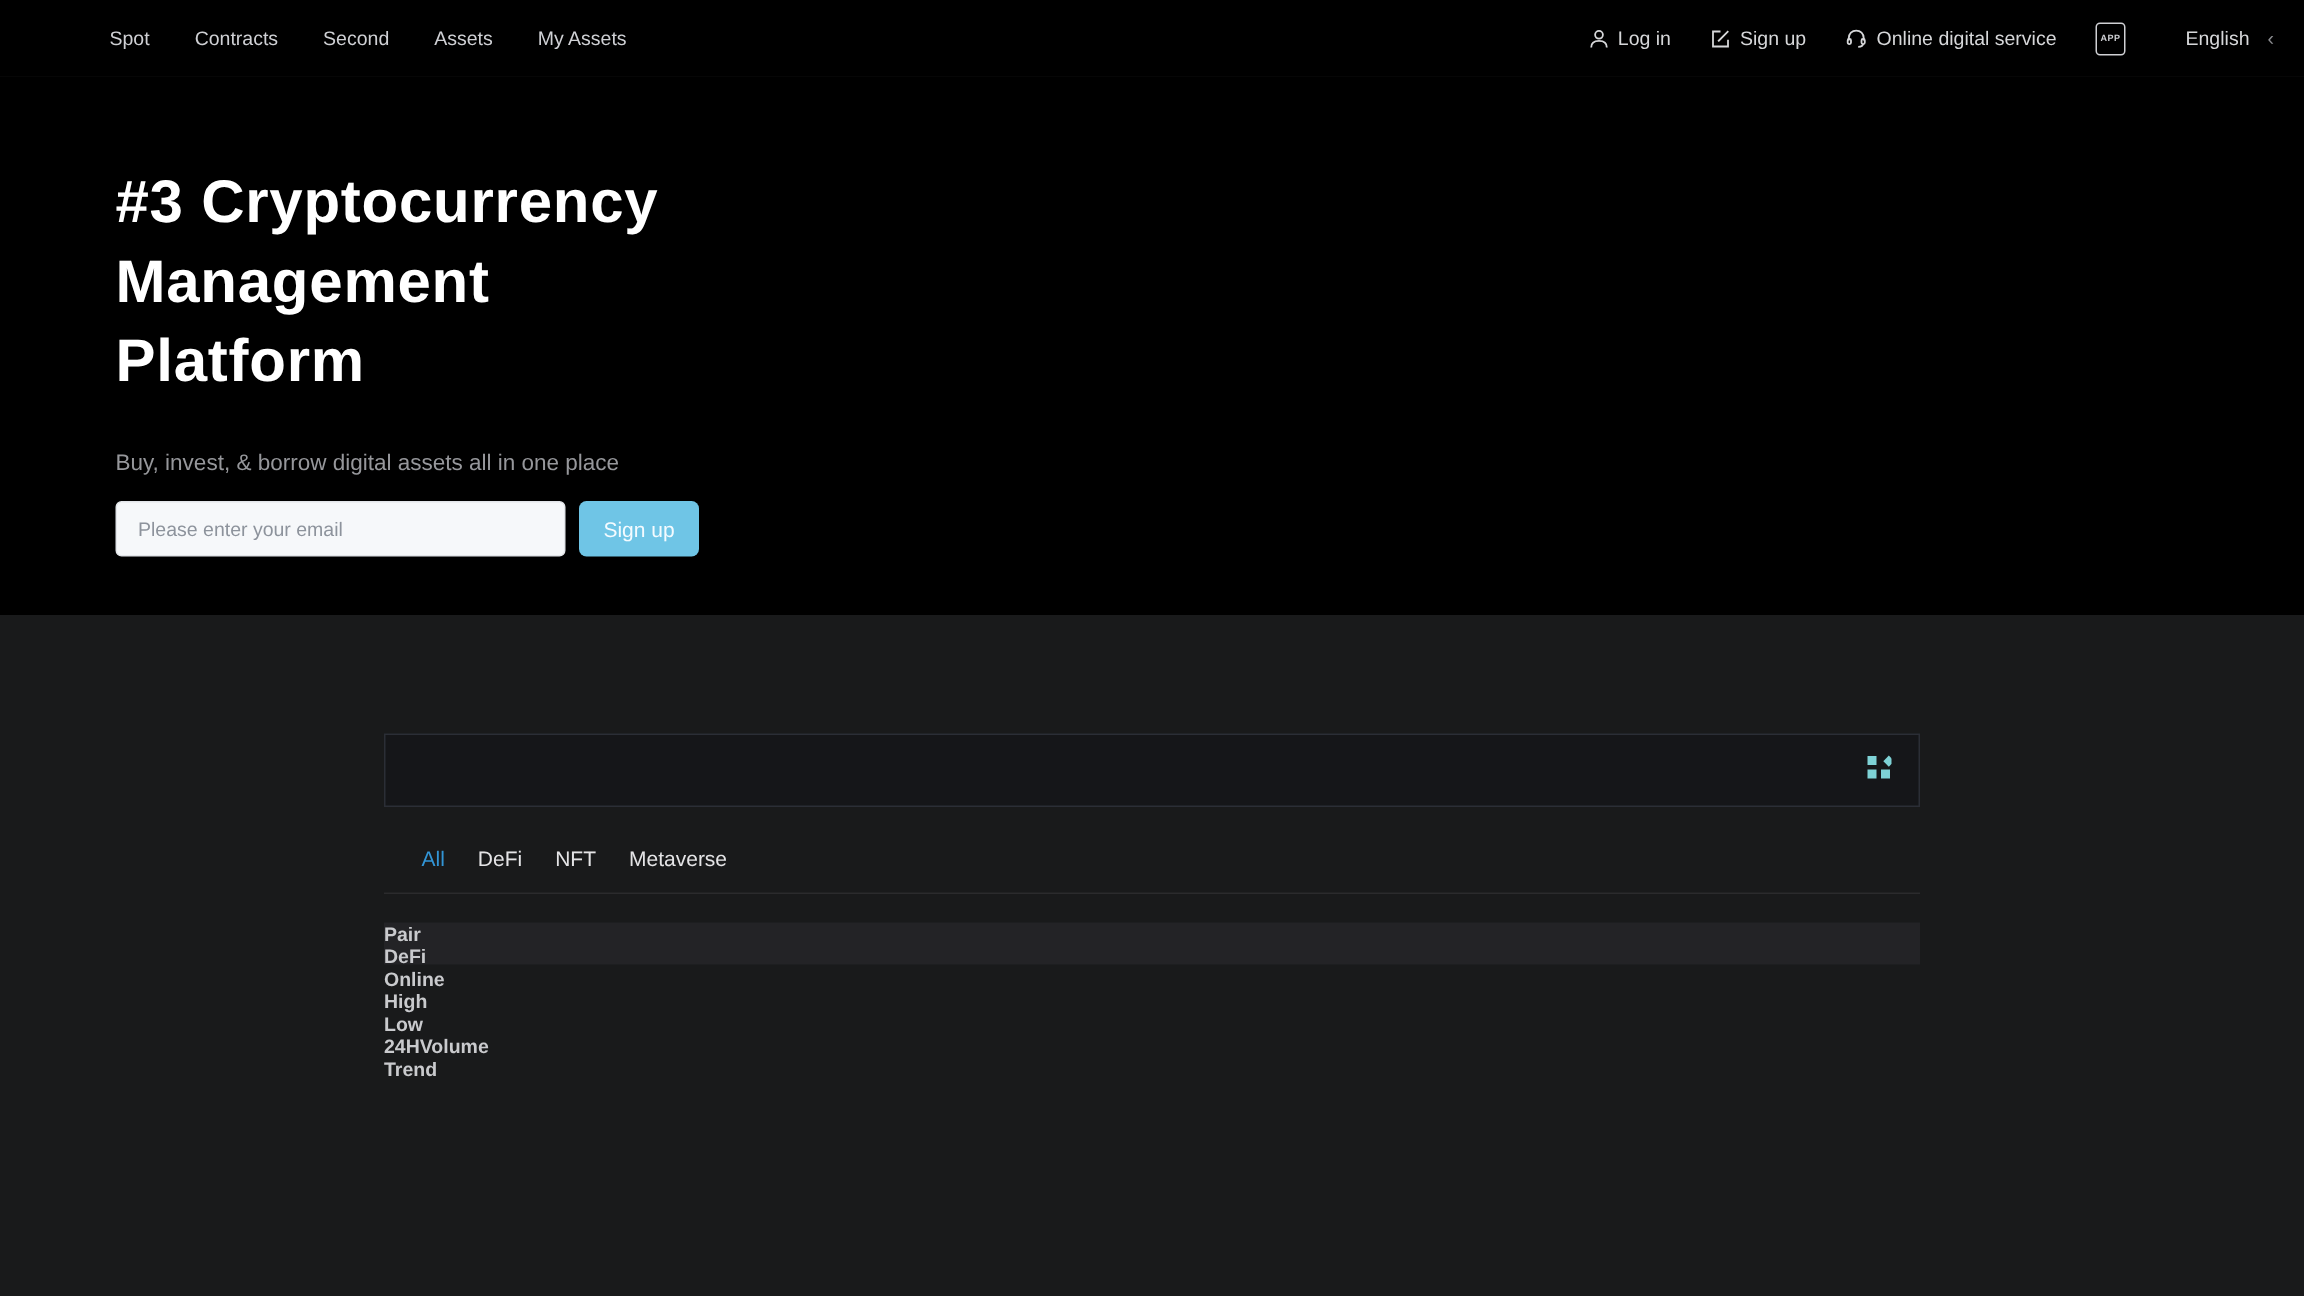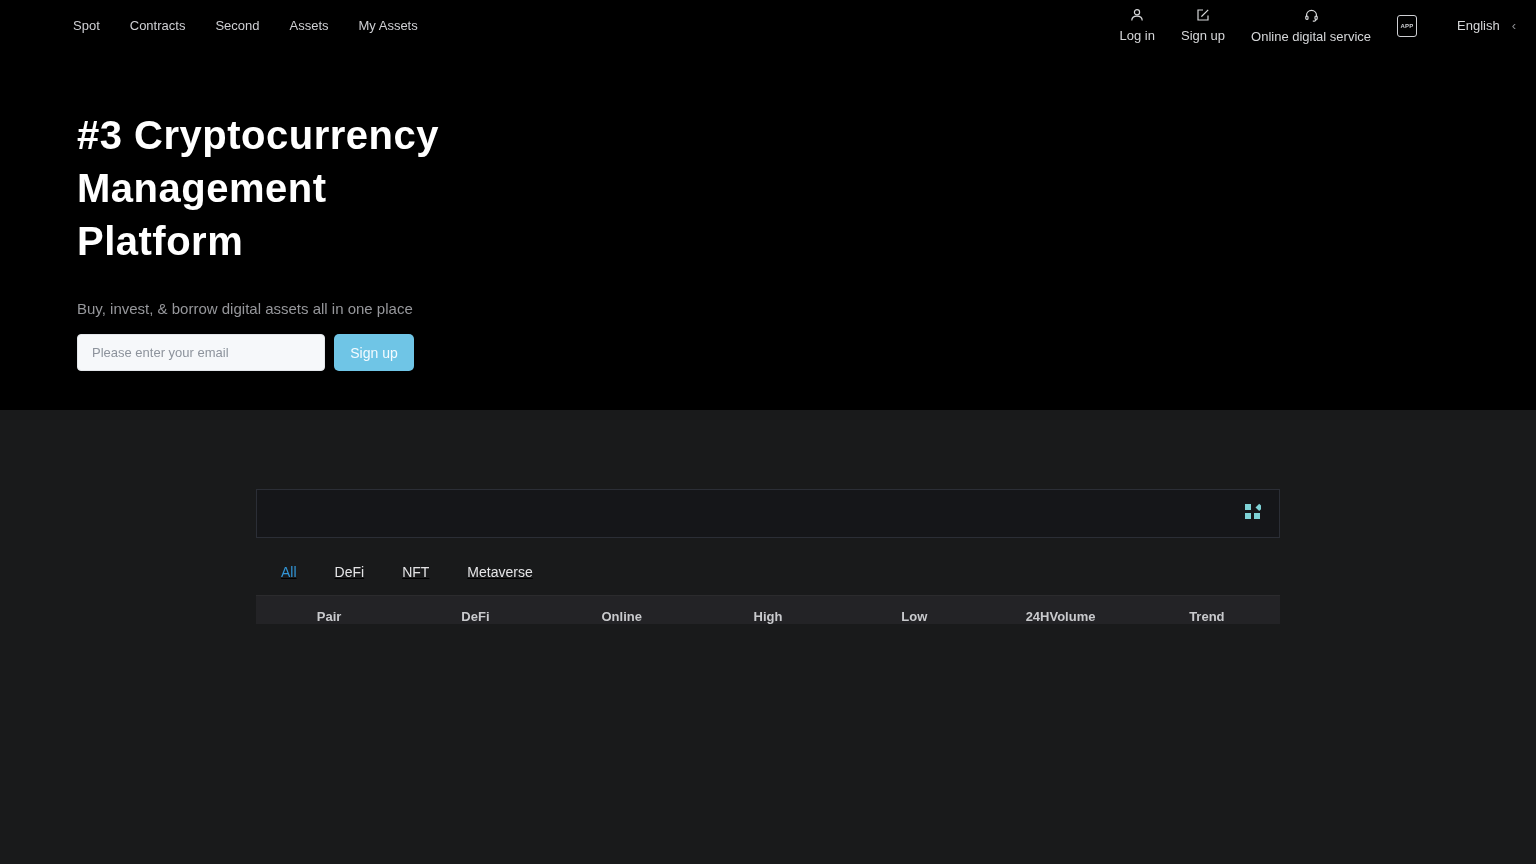--- a/index.html
+++ b/index.html
@@ -32,21 +32,20 @@
     gap: 26px;
   }
   .nav-action {
     display: flex;
     align-items: center;
     gap: 6px;
     color: #d6d7d9;
     font-size: 13px;
     cursor: pointer;
     white-space: nowrap;
-    flex-direction: column;
   }
   .nav-action svg { display: block; }
   .app-badge {
     width: 20px; height: 22px;
     border: 1.5px solid #cfd0d4;
     border-radius: 3px;
     display: flex; align-items: center; justify-content: center;
     color: #cfd0d4;
     font-size: 6px;
     font-weight: bold;
@@ -79,21 +78,21 @@
     margin-top: 32px;
     color: #96979b;
     font-size: 15px;
   }
   .hero-form {
     margin-top: 17px;
     display: flex;
     align-items: center;
   }
   .email-input {
-    width: 248px; height: 37px;
+    width: 300px; height: 37px;
     background: #f6f8fa;
     border: 1px solid #e3e6ea;
     border-radius: 4px;
     padding: 0 14px;
     font-size: 13px;
     color: #333;
     outline: none;
     font-family: "Liberation Sans", sans-serif;
   }
   .email-input::placeholder { color: #8d939c; }
@@ -123,38 +122,39 @@
     align-items: center;
     justify-content: flex-end;
     padding-right: 18px;
   }
   .grid-icon { cursor: pointer; display: block; }
 
   .tabs {
     margin-top: 26px;
     display: flex;
     align-items: center;
-    gap: 38px;
+    gap: 22px;
     padding-left: 25px;
     border-bottom: 1px solid #2b2b2d;
     padding-bottom: 15px;
-    text-decoration: underline;
   }
   .tab {
     font-size: 14px;
     color: #e4e4e6;
     cursor: pointer;
   }
   .tab.active { color: #3295d6; }
 
   .table-header {
+    margin-top: 19px;
     height: 28px;
     background: #232326;
     display: flex;
-    align-items: flex-end;
+    align-items: flex-start;
+    flex-direction: column;
   }
   .th {
     flex: 1;
     text-align: center;
     color: #c9cacd;
     font-size: 13px;
     font-weight: bold;
   }
   .table-body { min-height: 200px; }
 </style>

